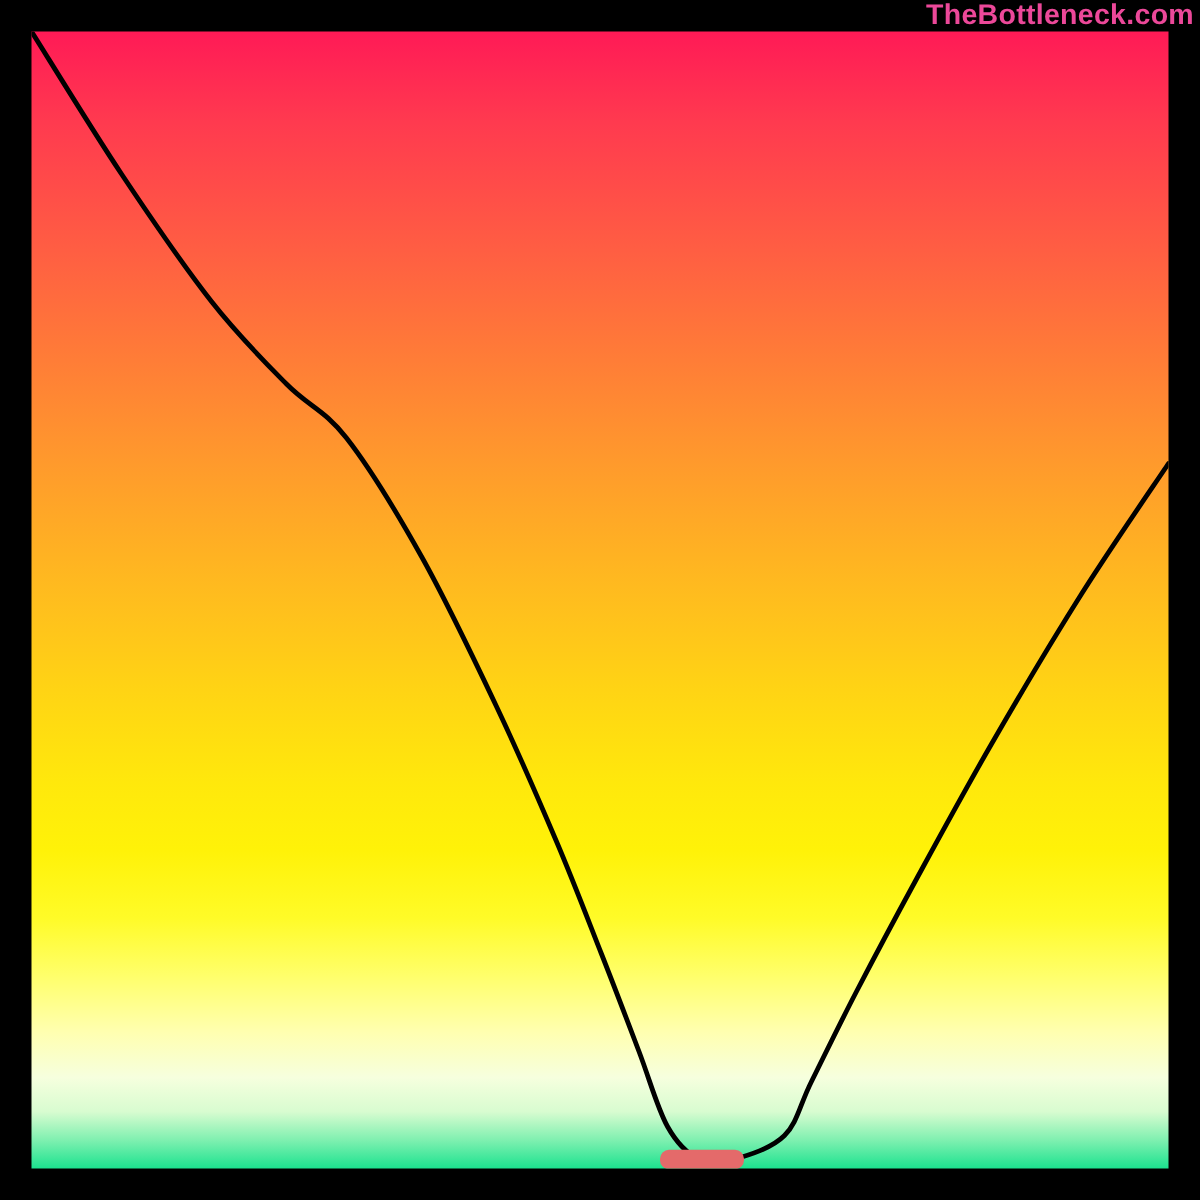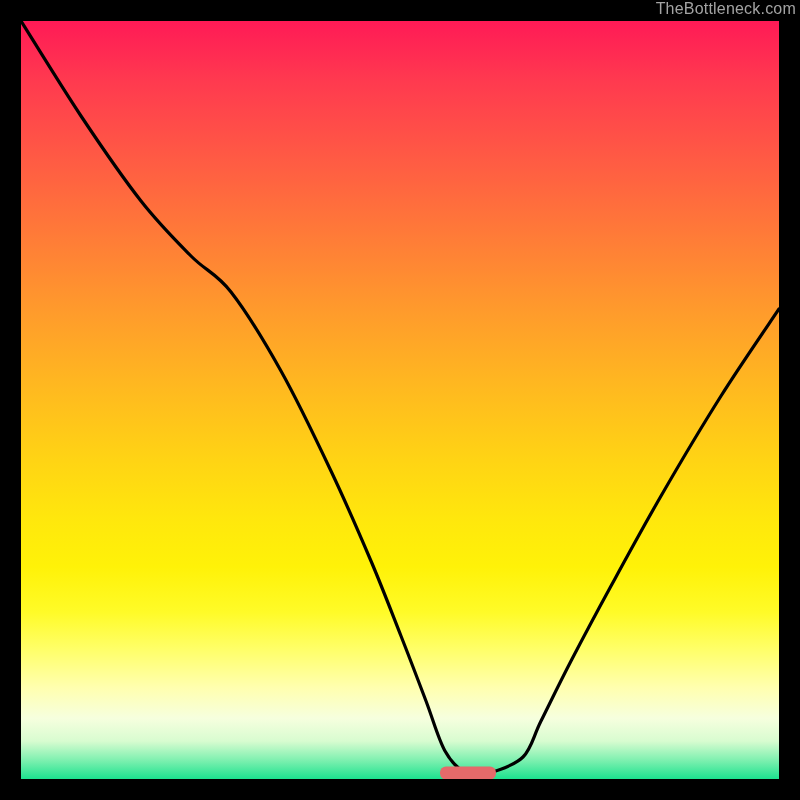--- a/index.html
+++ b/index.html
@@ -49,24 +49,24 @@
     position: absolute;
     left: 0;
     top: 0;
     width: 758px;
     height: 758px;
   }
   .watermark {
     position: absolute;
     top: 0px;
     right: 4px;
-    color: #a3a3a3;
-    font-size: 16px;
+    color: #ec4899;
+    font-size: 19px;
     letter-spacing: 0.2px;
-    font-weight: 400;
+    font-weight: 700;
   }
 </style>
 </head>
 <body>
 
 <div class="frame">
   <div class="gradient"></div>
 
   <svg class="svg-layer" viewBox="0 0 758 758" preserveAspectRatio="none">
     <path fill="none" stroke="#000" stroke-width="3.2" stroke-linecap="round" stroke-linejoin="round" d="M 0 0 C 10.0 15.8, 40.0 65.0, 60 95 C 80.0 125.0, 101.7 156.7, 120 180 C 138.3 203.3, 155.0 219.8, 170 235 C 185.0 250.2, 195.0 251.8, 210 271 C 225.0 290.2, 243.3 320.2, 260 350 C 276.7 379.8, 295.0 418.3, 310 450 C 325.0 481.7, 338.3 512.5, 350 540 C 361.7 567.5, 370.8 591.7, 380 615 C 389.2 638.3, 397.7 660.8, 405 680 C 412.3 699.2, 417.3 718.0, 424 730 C 430.7 742.0, 437.7 748.3, 445 752 C 452.3 755.7, 458.5 754.7, 468 752 C 477.5 749.3, 493.3 744.7, 502 736 C 510.7 727.3, 512.0 716.0, 520 700 C 528.0 684.0, 538.3 662.5, 550 640 C 561.7 617.5, 575.0 592.5, 590 565 C 605.0 537.5, 621.7 506.7, 640 475 C 658.3 443.3, 680.3 406.2, 700 375 C 719.7 343.8, 748.3 302.5, 758 288"></path>

